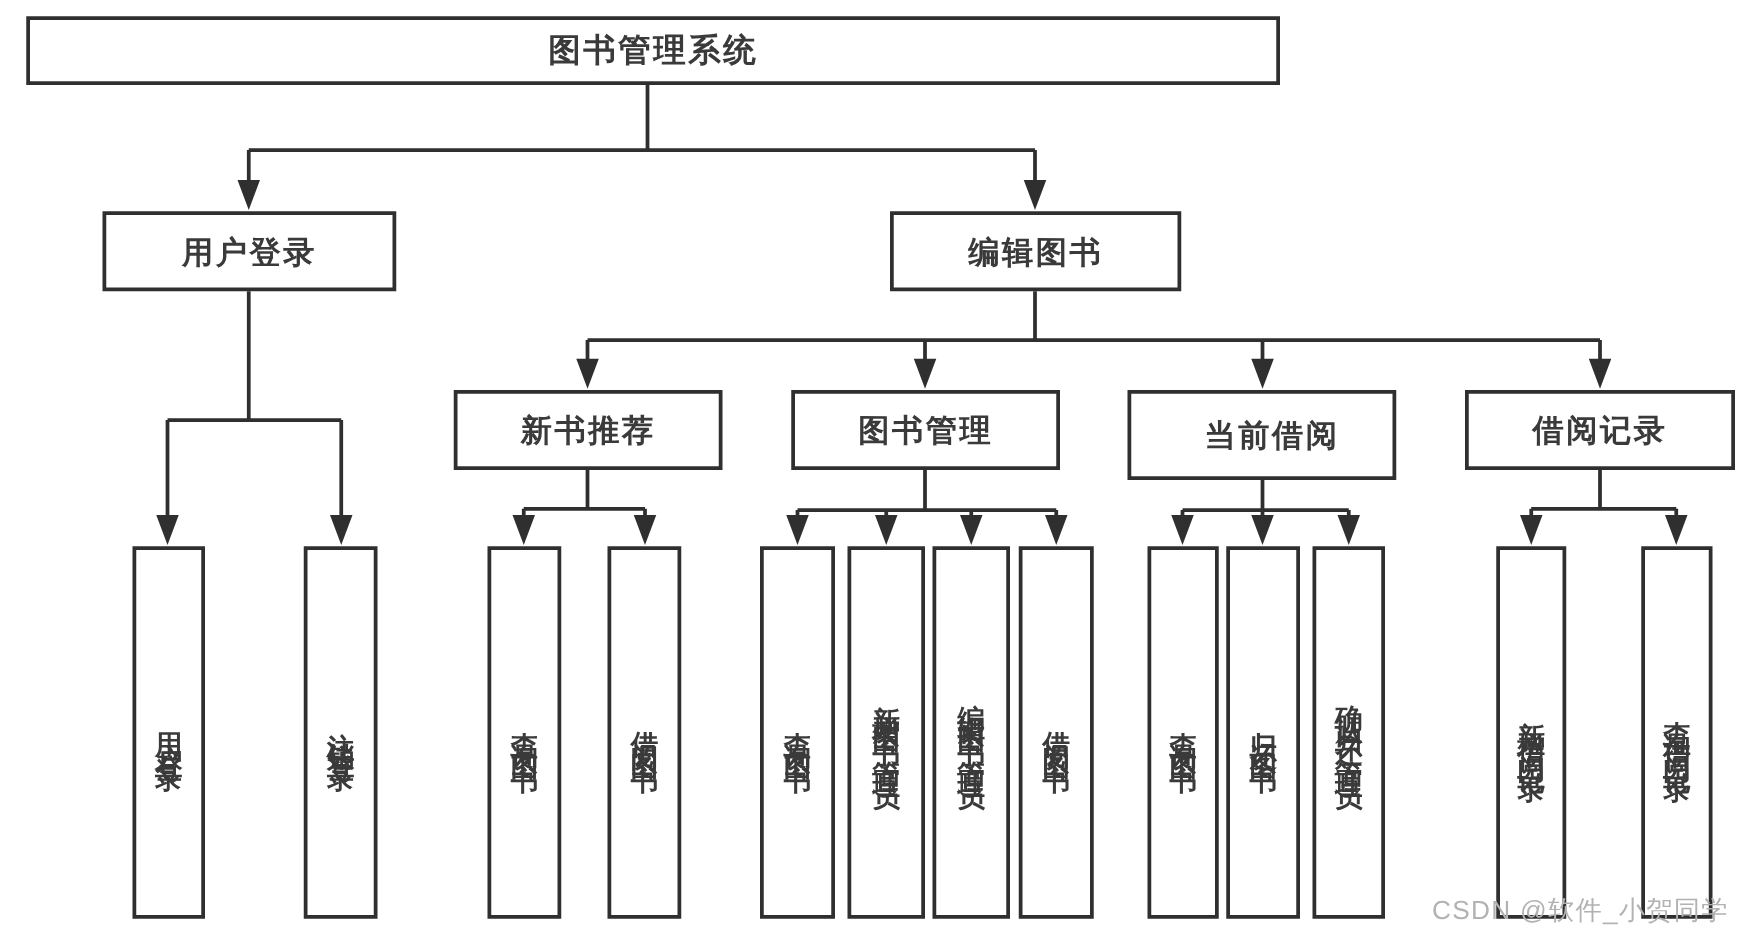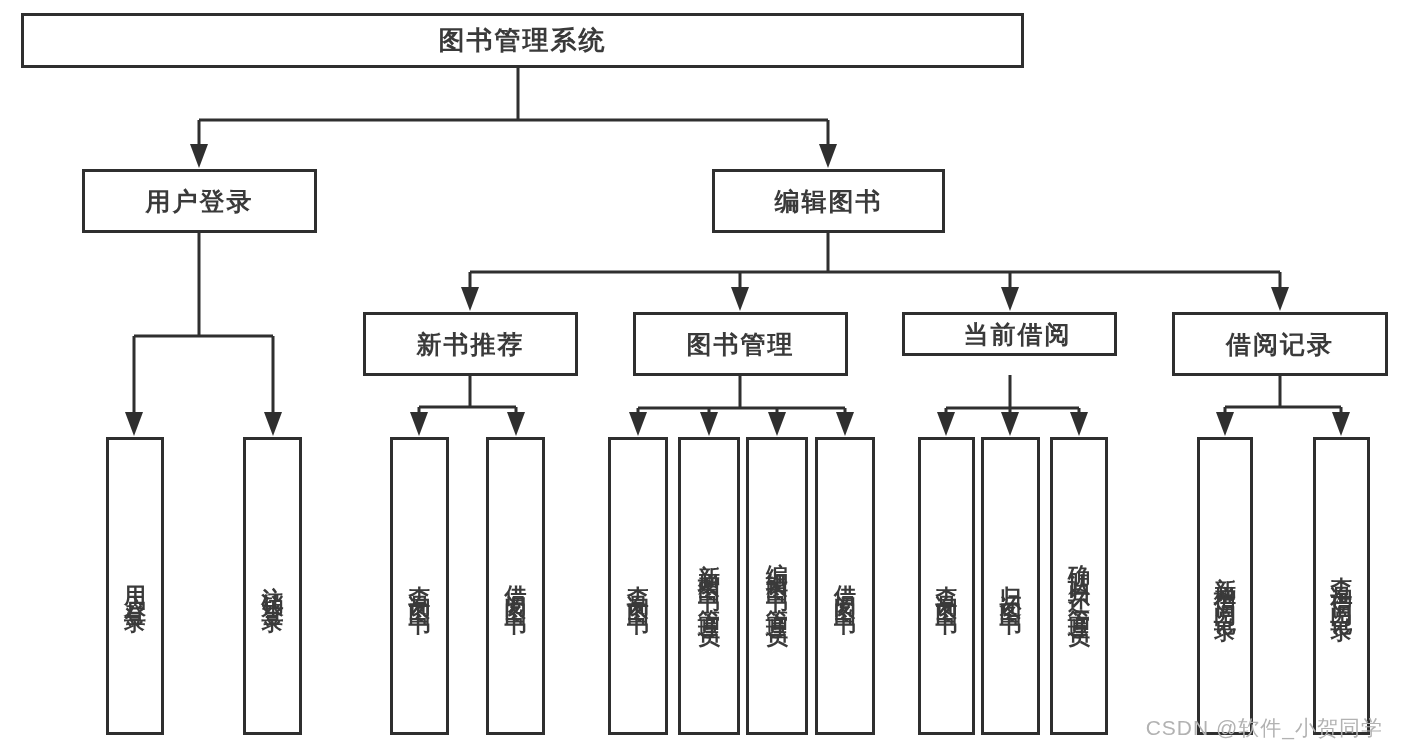--- a/index.html
+++ b/index.html
@@ -98,21 +98,21 @@
     <polygon points="1332,412 1350,412 1341,436"></polygon>
   </svg>
 
   <div class="box h-box root-box" style="left:21px; top:13px; width:1003px; height:55px;">图书管理系统</div>
 
   <div class="box h-box" style="left:82px; top:169px; width:235px; height:64px;">用户登录</div>
   <div class="box h-box" style="left:712px; top:169px; width:233px; height:64px;">编辑图书</div>
 
   <div class="box h-box" style="left:363px; top:312px; width:215px; height:64px;">新书推荐</div>
   <div class="box h-box" style="left:633px; top:312px; width:215px; height:64px;">图书管理</div>
-  <div class="box h-box" style="left:902px; top:312px; width:215px; height:44px;padding-left:16px;">当前借阅</div>
+  <div class="box h-box" style="left:902px; top:312px; width:215px; height:72px;padding-left:16px;">当前借阅</div>
   <div class="box h-box" style="left:1172px; top:312px; width:216px; height:64px;">借阅记录</div>
 
   <div class="box v-box" style="left:106px; top:437px; width:58px; height:298px;">
     <span>用户登录</span>
   </div>
   <div class="box v-box" style="left:243px; top:437px; width:59px; height:298px;">
     <span>注销登录</span>
   </div>
 
   <div class="box v-box" style="left:390px; top:437px; width:59px; height:298px;">

